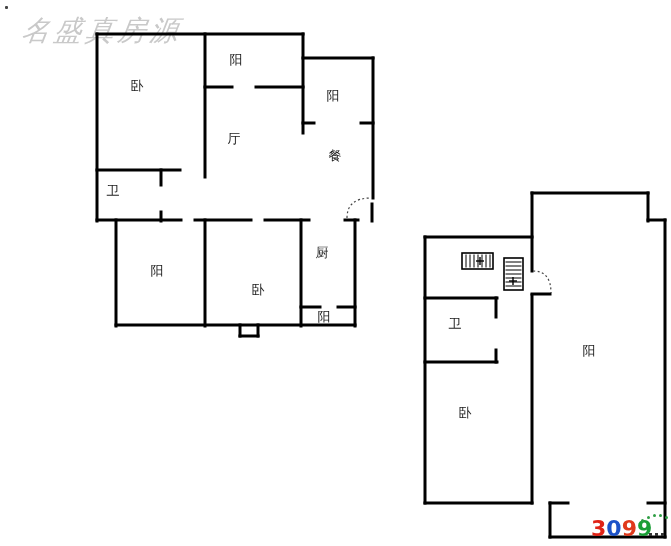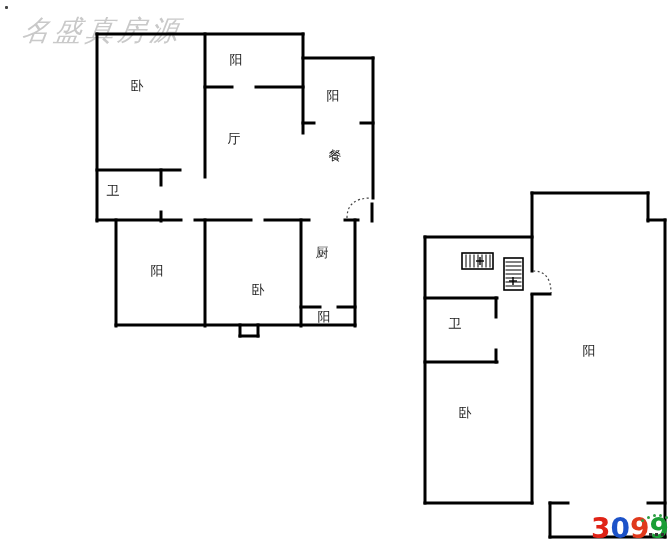--- a/index.html
+++ b/index.html
@@ -16,21 +16,21 @@
   }
   .plan-svg{position:absolute;left:0;top:0;}
   .wall{stroke:#000000;stroke-width:3;stroke-linecap:square;}
   .door-arc{stroke:#444444;stroke-width:1.2;fill:none;stroke-dasharray:2,2.5;}
   .sym-rect{fill:#ffffff;stroke:#000000;stroke-width:1.6;}
   .sym-hatch{stroke:#000000;stroke-width:1;}
   .sym-cross{stroke:#000000;stroke-width:1.4;}
   .room-label{font-family:"Liberation Sans", sans-serif;font-size:13px;fill:#1a1a1a;text-anchor:middle;}
   .logo{
     position:absolute;left:591px;top:517px;height:26px;
-    font-family:"DejaVu Sans", sans-serif;font-weight:bold;font-size:28px;
+    font-family:"DejaVu Sans", sans-serif;font-weight:bold;font-size:22px;
     line-height:24px;letter-spacing:0px;white-space:nowrap;z-index:5;
   }
   .logo span{display:inline-block;}
   .arc-dot{position:absolute;width:3px;height:3px;border-radius:50%;}
   .tail-mark{position:absolute;width:3px;height:3px;}
 </style>
 </head>
 <body>
 
 <div class="speck"></div>

